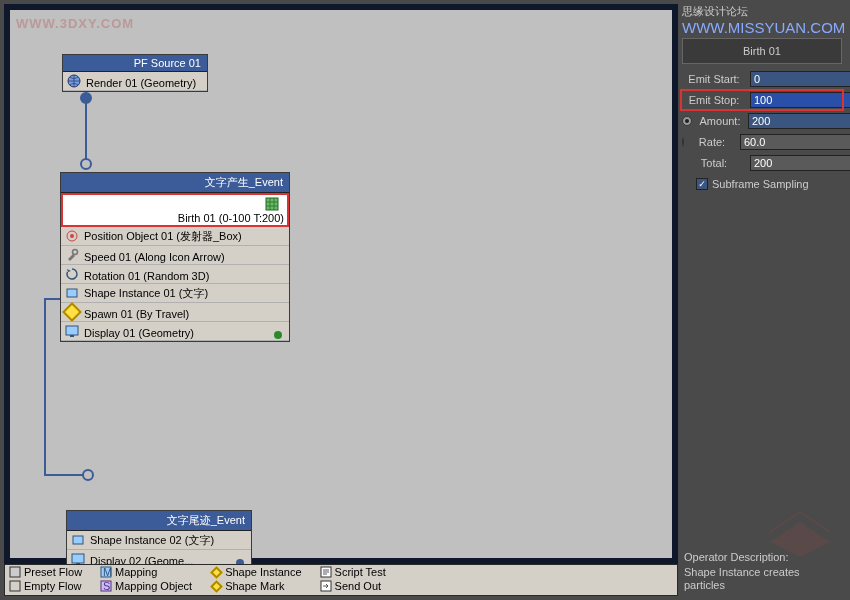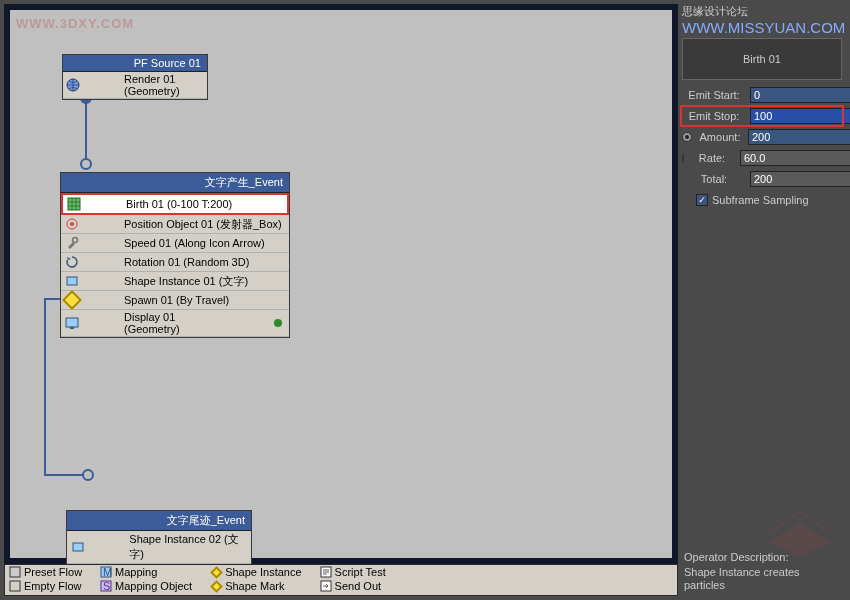--- a/index.html
+++ b/index.html
@@ -3,39 +3,39 @@
 <meta charset="utf-8">
 <style>
   * { box-sizing: border-box; margin: 0; padding: 0; font-family: "MS Sans Serif", Tahoma, sans-serif; font-size: 11px; }
   body { background: #4a4a4a; width: 850px; height: 600px; overflow: hidden; position: relative; }
   
   .canvas-area { position: absolute; left: 4px; top: 4px; width: 674px; height: 560px; background: #c0c0c0; border: 6px solid #0f172a; }
   .watermark { position: absolute; top: 6px; left: 6px; color: rgba(180,60,60,0.3); font-size: 13px; font-weight: bold; letter-spacing: 1px; }
   
   .node { position: absolute; background: #d4d0c8; border: 1px solid #3a3a3a; }
   .node-title { background: #3b5b99; color: #fff; padding: 2px 6px; text-align: right; border-bottom: 1px solid #222; font-size: 11px; }
-  .node-row { display: flex; align-items: center; padding: 1px 3px; background: #d4d0c8; border-bottom: 1px solid #b0b0b0; min-height: 18px; gap: 40px; }
-  .node-row.highlight { border: 2px solid #d93333; background: #fff; }
+  .node-row { display: flex; align-items: flex-end; padding: 1px 3px; background: #d4d0c8; border-bottom: 1px solid #b0b0b0; min-height: 18px; }
+  .node-row.highlight { border: 2px solid #d93333; background: #fff; flex-direction: column; }
   .row-icon { width: 16px; height: 16px; margin-right: 4px; display: inline-flex; align-items: center; justify-content: center; font-size: 10px; }
   .dot-green { width: 8px; height: 8px; border-radius: 50%; background: #2a8a2a; display: inline-block; margin-left: auto; margin-right: 4px; }
   .dot-blue { width: 8px; height: 8px; border-radius: 50%; background: #3b5b99; display: inline-block; margin-left: auto; margin-right: 4px; }
   .dot-yellow-diamond { width: 14px; height: 14px; transform: rotate(45deg); border: 2px solid #aa8800; background: #ffe040; display: inline-block; }
   
   .connector-dot { position: absolute; width: 12px; height: 12px; border: 2px solid #3b5b99; border-radius: 50%; background: #c0c0c0; }
   .connector-dot.filled { background: #3b5b99; }
   .wire { position: absolute; background: #3b5b99; }
   
   .toolbar { position: absolute; left: 4px; bottom: 4px; width: 674px; height: 32px; background: #d4d0c8; border: 1px solid #2a2a2a; display: flex; padding: 0 4px; gap: 18px; }
   .tool-col { display: flex; flex-direction: column; gap: 0px; }
   .tool-item { display: flex; align-items: center; gap: 3px; height: 14px; }
   .tool-icon { width: 12px; height: 12px; display: inline-flex; align-items: center; justify-content: center; }
   
   .side-panel { position: absolute; right: 4px; top: 4px; width: 168px; height: 592px; background: #4a4a4a; }
   .panel-header-top { color: #ccc; font-size: 10px; padding: 0 4px 2px; }
-  .panel-title { background: #3a3a3a; color: #ccc; text-align: center; padding: 14px; border: 1px solid #666; margin: 0 4px; }
+  .panel-title { background: #3a3a3a; color: #ccc; text-align: center; padding: 6px; border: 1px solid #666; margin: 0 4px; }
   .panel-body { padding: 6px 4px; }
   .param-row { display: flex; align-items: center; margin-bottom: 3px; height: 18px; }
   .param-row.hl { outline: 2px solid #d93333; outline-offset: 0; padding: 1px 0; }
   .param-label { color: #ccc; flex: 0 0 68px; text-align: center; padding-right: 4px; }
   .param-input { flex: 1; background: #3a5680; color: #fff; border: 1px solid #222; padding: 1px 3px; height: 16px; }
   .param-input.readonly { background: #5a5a5a; }
   .radio-dot { width: 10px; height: 10px; border-radius: 50%; background: #999; border: 1px solid #333; margin-right: 4px; display: inline-block; }
   .radio-dot.on::after { content: ""; display: block; width: 4px; height: 4px; border-radius: 50%; background: #222; margin: 2px; }
   .checkbox { width: 12px; height: 12px; background: #3a5680; border: 1px solid #222; margin-right: 4px; color: #fff; font-size: 9px; line-height: 10px; text-align: center; }
   

